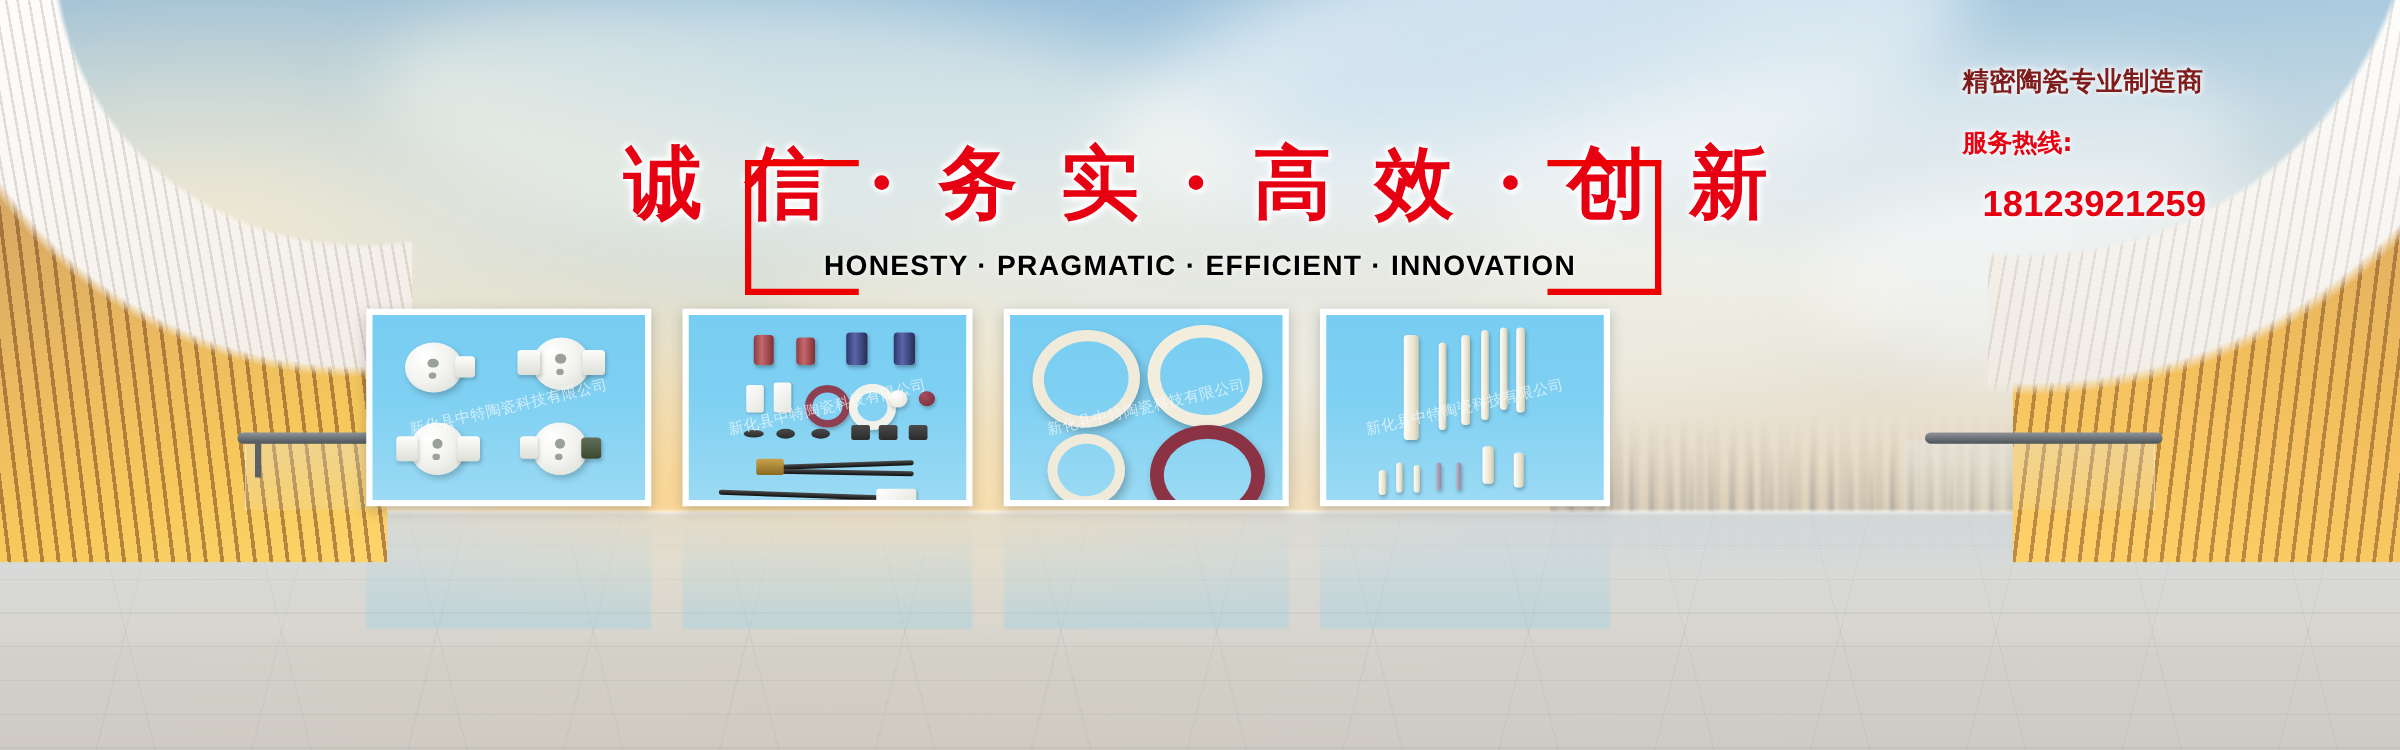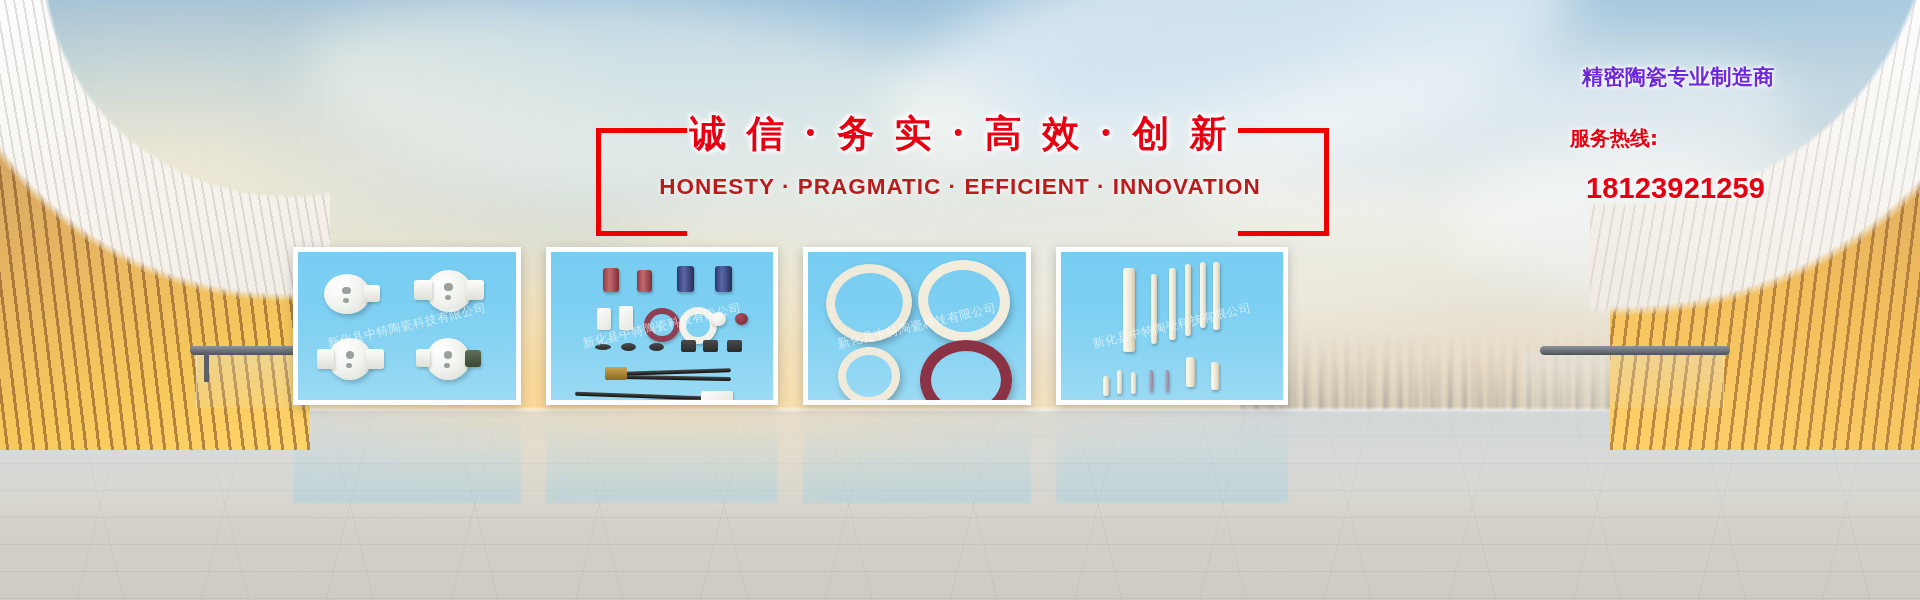--- a/index.html
+++ b/index.html
@@ -140,34 +140,34 @@
     border-right:1px solid rgba(255,255,255,.4);
   }
 
   
   .slogan-block{position:absolute;left:0;top:105px;width:1920px;text-align:center;}
   .bracket{position:absolute;border:5px solid #ee0000;width:86px;height:98px;}
   .bracket-l{left:596px;top:23px;border-right:none;}
   .bracket-r{left:1238px;top:23px;border-left:none;}
   .slogan-cn{
     font-family:"DejaVu Serif","Liberation Serif",serif;
-    font-size:37px;font-weight:700;color:#e60012;letter-spacing:.10em;
+    font-size:63px;font-weight:700;color:#e60012;letter-spacing:.10em;
     line-height:1;margin:0;padding-top:10px;
     text-shadow:0 0 4px #fff,0 0 9px #fff,2px 2px 4px rgba(255,255,255,.95),-2px -2px 4px rgba(255,255,255,.9);
   }
   .slogan-en{
-    font-size:22.5px;font-weight:700;color:#b91c1c;letter-spacing:.045em;
+    font-size:22.5px;font-weight:700;color:#000000;letter-spacing:.045em;
     margin:0;padding-top:22px;
     text-shadow:0 0 5px rgba(255,255,255,.9);
   }
 
   
   .contact{position:absolute;left:1570px;top:52px;width:330px;}
   .contact-title{
-    font-size:21px;font-weight:700;color:#6d28d9;letter-spacing:.02em;line-height:1.3;margin:12px;
+    font-size:21px;font-weight:700;color:#7f1d1d;letter-spacing:.02em;line-height:1.3;margin:0;
     text-shadow:0 0 4px #fff,0 0 8px rgba(255,255,255,.9);
     font-family:"DejaVu Sans","Liberation Sans",sans-serif;
   }
   .contact-label{
     font-size:20px;font-weight:700;color:#e60012;margin:0;padding-top:23px;line-height:1.2;
     text-shadow:0 0 4px #fff,0 0 8px rgba(255,255,255,.9);
     font-family:"DejaVu Sans","Liberation Sans",sans-serif;
   }
   .contact-phone{
     font-size:29px;font-weight:700;color:#e60012;margin:16px;padding-top:6px;line-height:1.15;letter-spacing:.005em;

